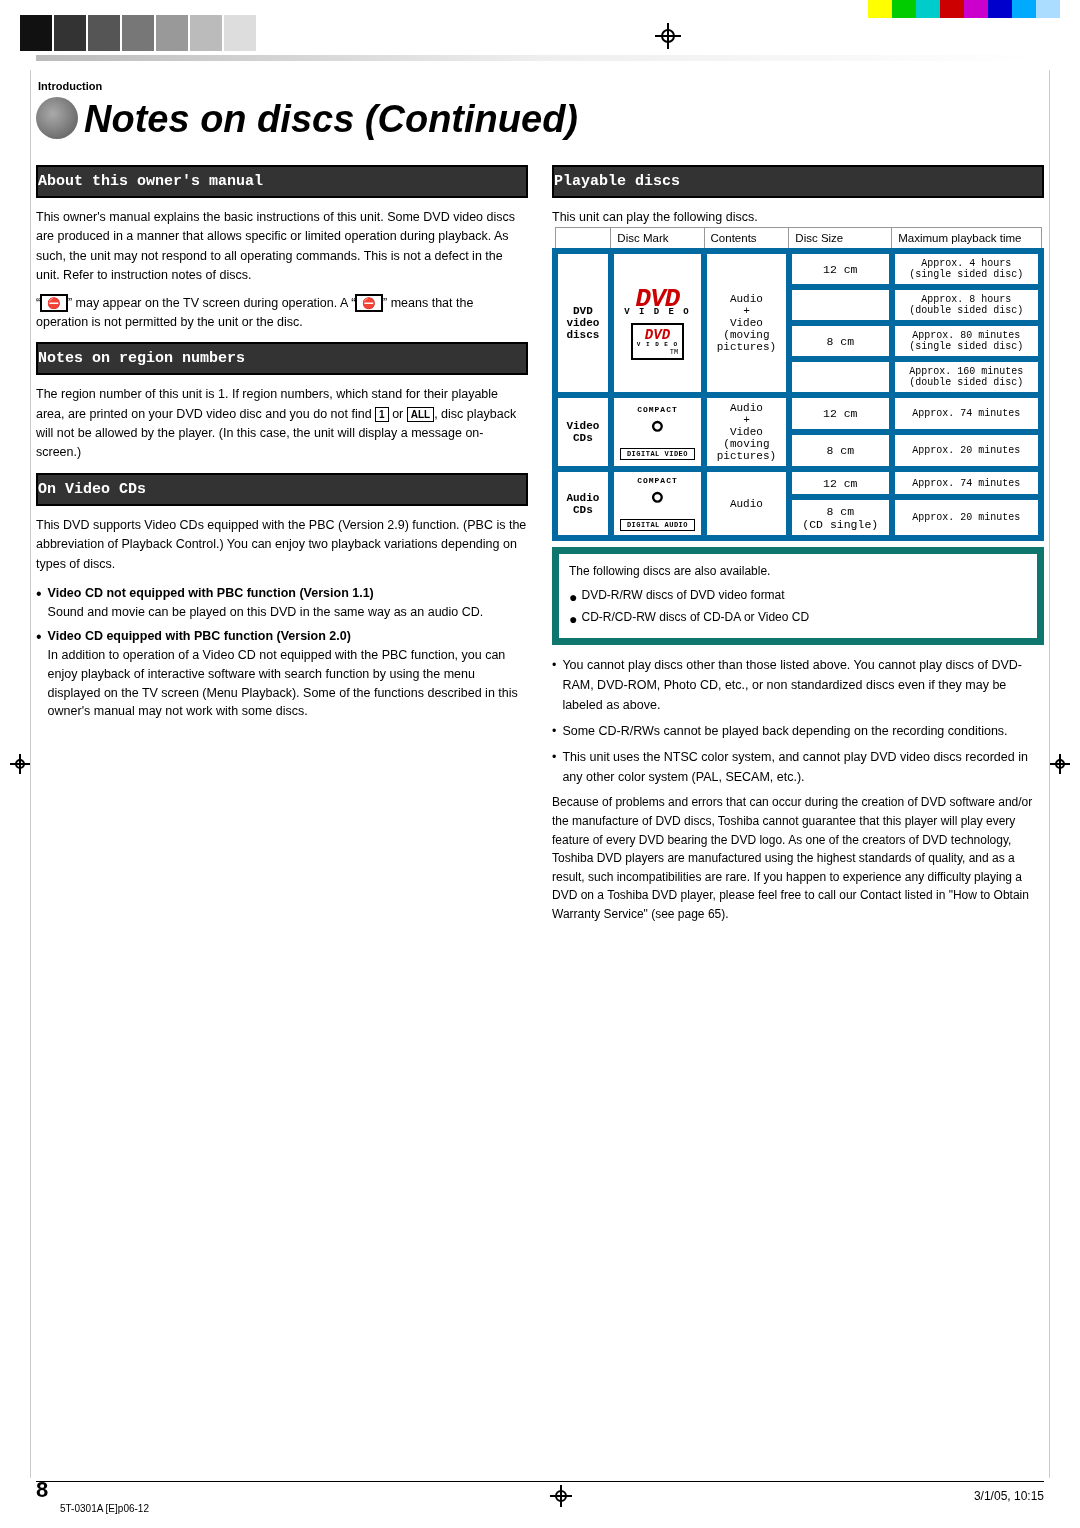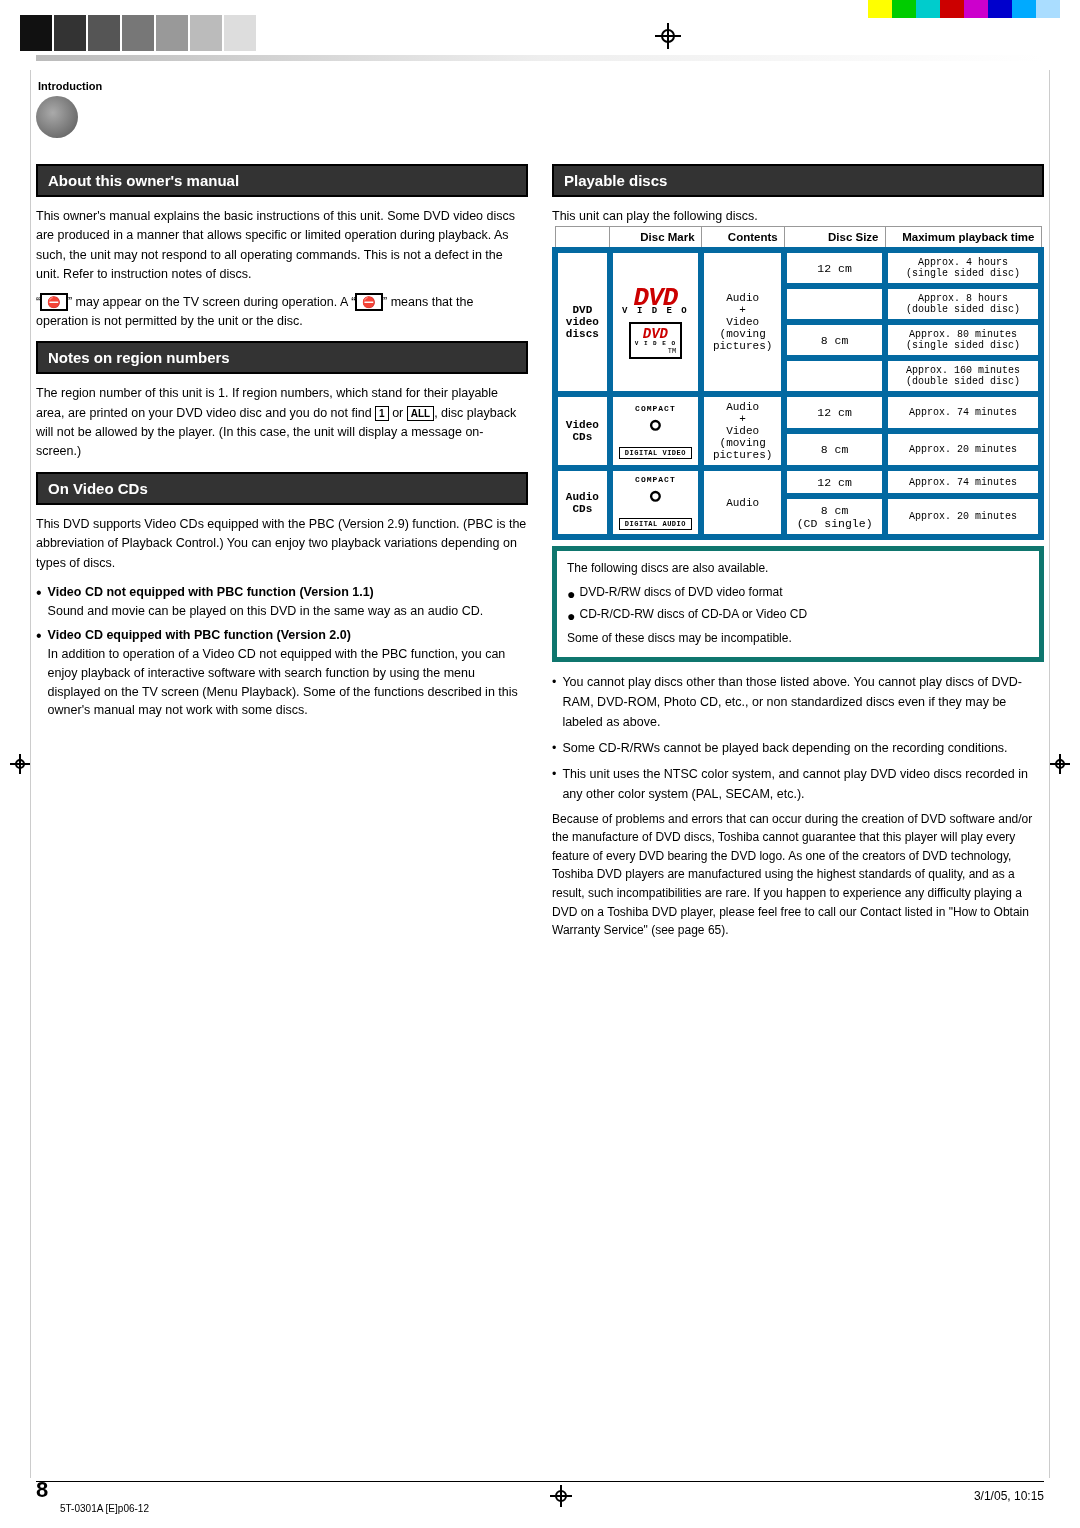--- a/index.html
+++ b/index.html
@@ -58,23 +58,24 @@
       flex: 1;
       min-width: 0;
     }
 
     
     .section-header {
       background: #333;
       color: #fff;
       font-weight: bold;
       font-size: 15px;
-      padding: 6px 10px;
+      padding: 6px 0;
       margin-bottom: 10px;
       border: 2px solid #000;
+      font-family: Liberation Mono, monospace;
     }
 
     
     .body-text {
       font-size: 12.5px;
       line-height: 1.55;
       margin-bottom: 10px;
     }
     .body-text p {
       margin-bottom: 8px;
@@ -96,22 +97,22 @@
     
     .disc-table {
       width: 100%;
       border-collapse: collapse;
       font-size: 11.5px;
     }
     .disc-table th {
       border: 1px solid #999;
       padding: 4px 6px;
       background: #fff;
-      text-align: right;
-      font-weight: bold;
+      text-align: left;
+      font-weight: normal;
     }
     .disc-table td {
       border: 6px solid #0369a1;
       padding: 4px 6px;
       text-align: center;
       vertical-align: middle;
       font-family: Liberation Mono, monospace;
     }
     .disc-table .row-label {
       font-weight: bold;
@@ -206,21 +207,21 @@
       bottom: 50px;
       width: 1px;
       background: #ccc;
     }
 
     .bold-bullet {
       font-weight: bold;
     }
 
     .table-note-section {
-      border: 5px solid #0f766e;
+      border: 7px solid #0f766e;
       padding: 8px 10px;
       margin-top: 6px;
       font-size: 12px;
       line-height: 1.6;
     }
 
     .bottom-notes {
       margin-top: 10px;
       font-size: 12.5px;
       line-height: 1.6;
@@ -284,20 +285,21 @@
 </div>
 
 <div style="height:6px;background:linear-gradient(to right,#bbb,#eee,#fff);margin:0 36px;"></div>
 
 <div class="page-content">
 
   <div class="section-label">Introduction</div>
 
   <div class="page-title">
     <span style="display:inline-block;width:42px;height:42px;background:radial-gradient(circle at 40% 40%,#aaa,#555);border-radius:50%;margin-right:6px;vertical-align:middle;position:relative;top:-2px;"></span>
+    <span class="page-title-text">Notes on discs (Continued)</span>
   </div>
 
   <div class="two-col">
 
     <div class="col-left">
 
       <div>
         <div class="section-header">About this owner's manual</div>
         <div class="body-text">
           <p>This owner's manual explains the basic instructions of this unit. Some DVD video discs are produced in a manner that allows specific or limited operation during playback. As such, the unit may not respond to all operating commands. This is not a defect in the unit. Refer to instruction notes of discs.</p>
@@ -428,21 +430,20 @@
         <div class="table-note-section">
           <div style="margin-bottom:4px;">The following discs are also available.</div>
           <div style="display:flex;gap:4px;align-items:flex-start;">
             <span style="color:#000;font-size:14px;">●</span>
             <span>DVD-R/RW discs of DVD video format</span>
           </div>
           <div style="display:flex;gap:4px;align-items:flex-start;">
             <span style="color:#000;font-size:14px;">●</span>
             <span>CD-R/CD-RW discs of CD-DA or Video CD</span>
           </div>
-          <div style="margin-top:2px;">Some of these discs may be incompatible.</div>
         </div>
 
         <div class="bottom-notes">
           <div style="display:flex;gap:6px;margin-bottom:6px;">
             <span>•</span>
             <span>You cannot play discs other than those listed above. You cannot play discs of DVD-RAM, DVD-ROM, Photo CD, etc., or non standardized discs even if they may be labeled as above.</span>
           </div>
           <div style="display:flex;gap:6px;margin-bottom:6px;">
             <span>•</span>
             <span>Some CD-R/RWs cannot be played back depending on the recording conditions.</span>

